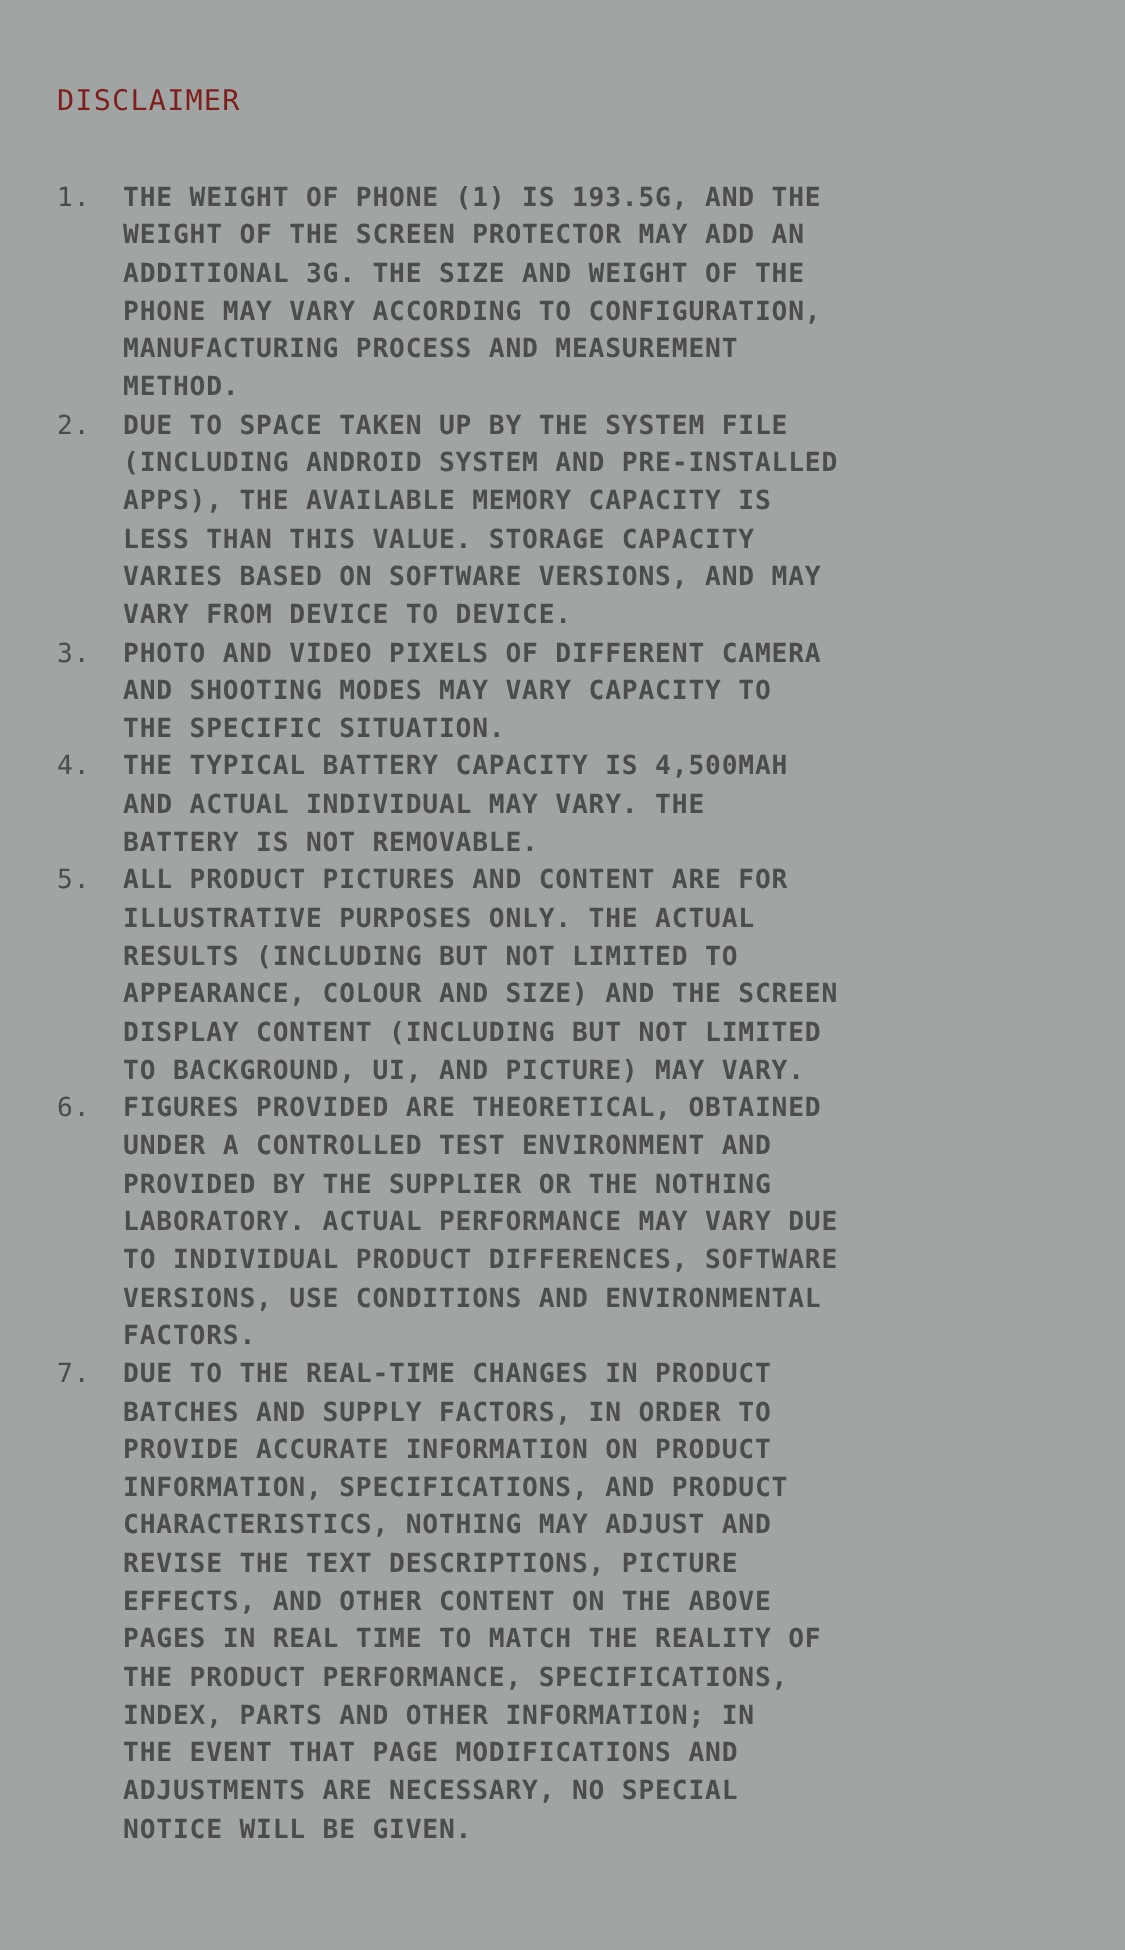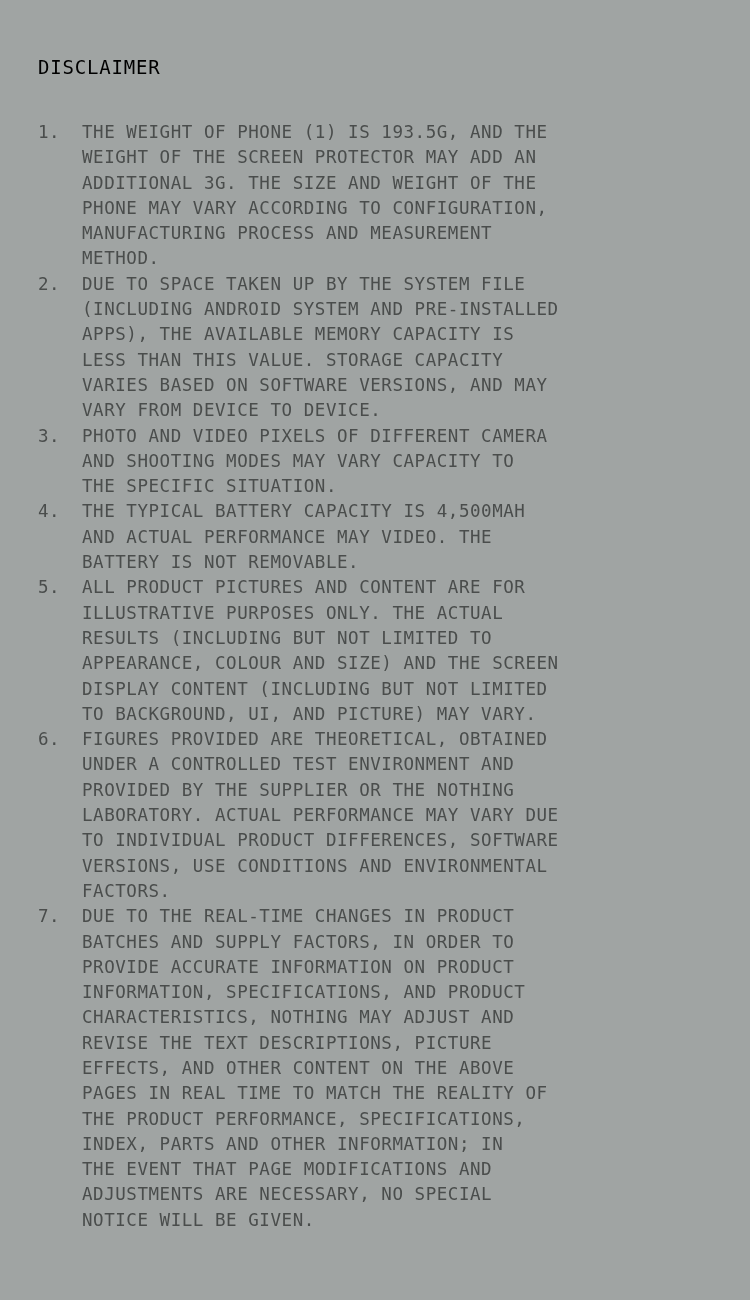--- a/index.html
+++ b/index.html
@@ -17,21 +17,21 @@
   .page {
     position: relative;
     width: 750px;
     height: 1300px;
     box-sizing: border-box;
     padding: 54px 36px 0 36px;
   }
   .disclaimer-title {
     font-size: 19px;
     letter-spacing: 0.8px;
-    color: #000000;
+    color: #7f1d1d;
     margin: 0 0 40px 2px;
     font-weight: 400;
     line-height: 26px;
   }
   ol.notes {
     list-style: none;
     margin: 0;
     padding: 0;
   }
   ol.notes > li {
@@ -49,20 +49,21 @@
     top: 0;
     width: 40px;
     text-align: left;
     font-size: 17.5px;
     line-height: 25.3px;
     letter-spacing: 0.55px;
   }
   ol.notes > li .txt {
     display: block;
     white-space: pre-line;
+    font-weight: bold;
   }
 </style>
 </head>
 <body style="background: rgb(160, 164, 163);">
 
 <div class="page">
   <h1 class="disclaimer-title">DISCLAIMER</h1>
 
   <ol class="notes">
     <li>
@@ -85,21 +86,21 @@
     </li>
     <li>
       <span class="num">3.</span>
       <span class="txt">PHOTO AND VIDEO PIXELS OF DIFFERENT CAMERA
 AND SHOOTING MODES MAY VARY CAPACITY TO
 THE SPECIFIC SITUATION.</span>
     </li>
     <li>
       <span class="num">4.</span>
       <span class="txt">THE TYPICAL BATTERY CAPACITY IS 4,500MAH
-AND ACTUAL PERFORMANCE MAY VIDEO. THE
+AND ACTUAL INDIVIDUAL MAY VARY. THE
 BATTERY IS NOT REMOVABLE.</span>
     </li>
     <li>
       <span class="num">5.</span>
       <span class="txt">ALL PRODUCT PICTURES AND CONTENT ARE FOR
 ILLUSTRATIVE PURPOSES ONLY. THE ACTUAL
 RESULTS (INCLUDING BUT NOT LIMITED TO
 APPEARANCE, COLOUR AND SIZE) AND THE SCREEN
 DISPLAY CONTENT (INCLUDING BUT NOT LIMITED
 TO BACKGROUND, UI, AND PICTURE) MAY VARY.</span>

